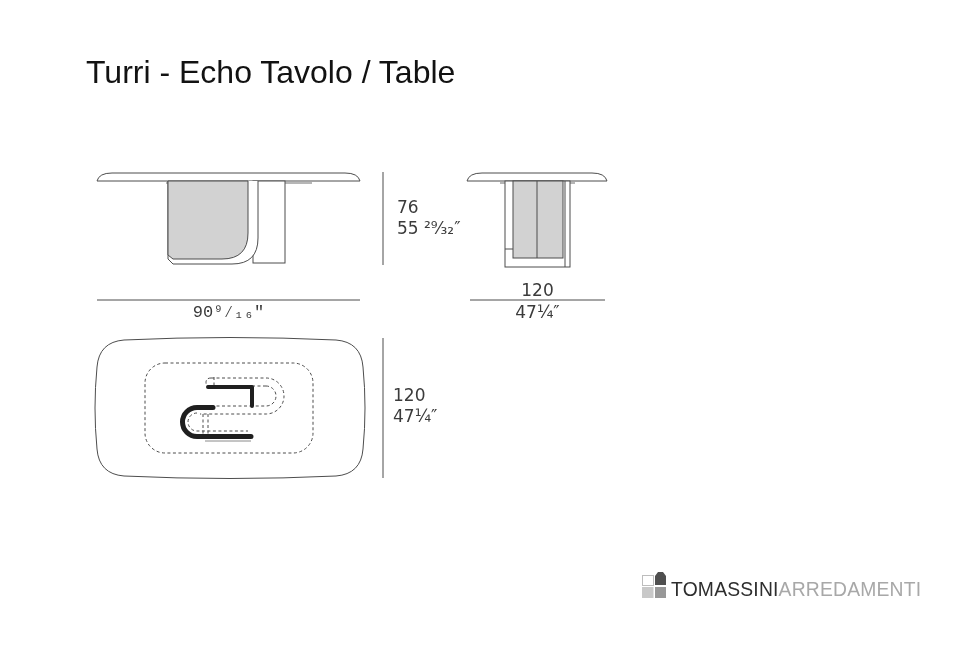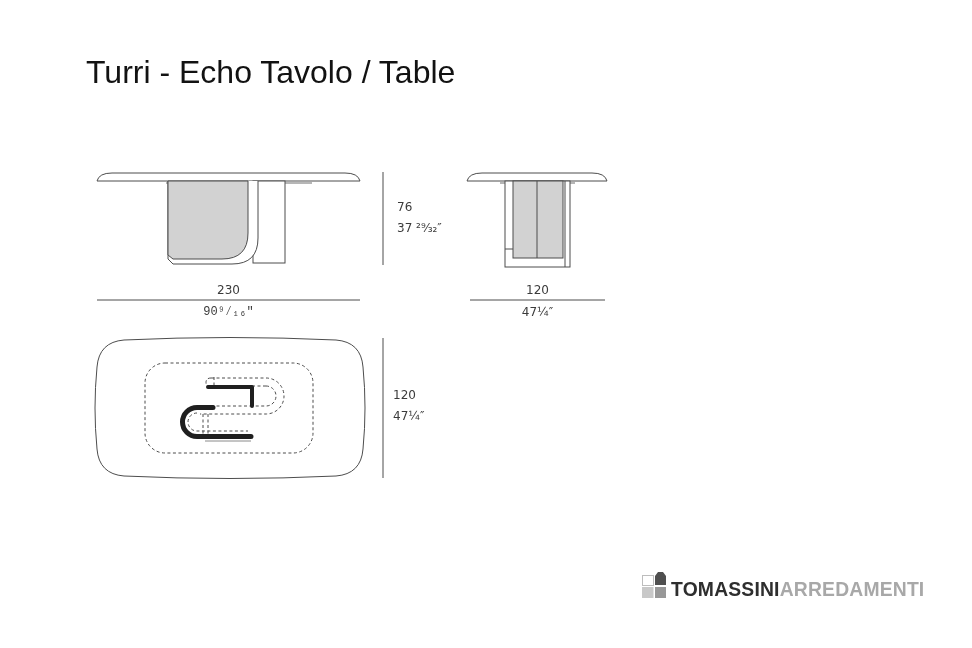--- a/index.html
+++ b/index.html
@@ -7,25 +7,25 @@
     position:relative;width:972px;height:648px;background:#ffffff;
     font-family:"Liberation Sans",sans-serif;overflow:hidden;
   }
   .title{
     position:absolute;left:86px;top:54px;margin:0;
     font-size:32px;font-weight:400;color:#121212;letter-spacing:0px;
     font-family:"Liberation Sans",sans-serif;white-space:nowrap;
   }
   .drawing-svg{position:absolute;left:0;top:0;}
   .dim{
-    position:absolute;color:#3b3b3b;font-size:12px;line-height:19px;
+    position:absolute;color:#3b3b3b;font-size:17px;line-height:19px;
     font-family:"DejaVu Sans","Liberation Sans",sans-serif;white-space:nowrap;
   }
   .dim.center{text-align:center;}
-  .logo{position:absolute;left:642px;top:571px;width:310px;height:32px;font-weight:bold;}
+  .logo{position:absolute;left:642px;top:571px;width:310px;height:32px;}
   .logo-icon{position:absolute;left:0;top:0;}
   .logo-text{
     position:absolute;left:29px;top:7px;font-size:21px;line-height:22px;
     letter-spacing:0.2px;transform:scaleX(0.92);transform-origin:left top;
     white-space:nowrap;font-family:"Liberation Sans",sans-serif;
   }
   .logo-dark{color:#2e2e2e;}
   .logo-light{color:#a8a8a8;}
 </style>
 </head>
@@ -82,23 +82,22 @@
 
         <g stroke="#1f1f1f" stroke-linecap="round">
           <path d="M208,387 L252,387 L252,406" stroke-width="4" stroke-linejoin="round"></path>
           <path d="M213,407.5 L197,407.5 A14.5,14.5 0 0 0 197,436.5 L251,436.5" stroke-width="5"></path>
         </g>
       </g>
     </g>
   </svg>
 
   <div class="dim" style="left:397px;top:198px;">76</div>
-  <div class="dim" style="left:397px;top:219px;">37 ²⁹⁄₃₂″</div>
+  <div class="dim" style="left:397px;top:219px;">55 ²⁹⁄₃₂″</div>
 
-  <div class="dim center" style="left:97px;top:281px;width:263px;">230</div>
   <div class="dim center" style="left:97px;top:303px;width:263px;font-family:Liberation Mono, monospace;">90⁹⁄₁₆″</div>
 
   <div class="dim center" style="left:470px;top:281px;width:135px;">120</div>
   <div class="dim center" style="left:470px;top:303px;width:135px;">47¼″</div>
 
   <div class="dim" style="left:393px;top:386px;">120</div>
   <div class="dim" style="left:393px;top:407px;">47¼″</div>
 
   <div class="logo">
     <svg class="logo-icon" width="26" height="30" viewBox="0 0 26 30">

